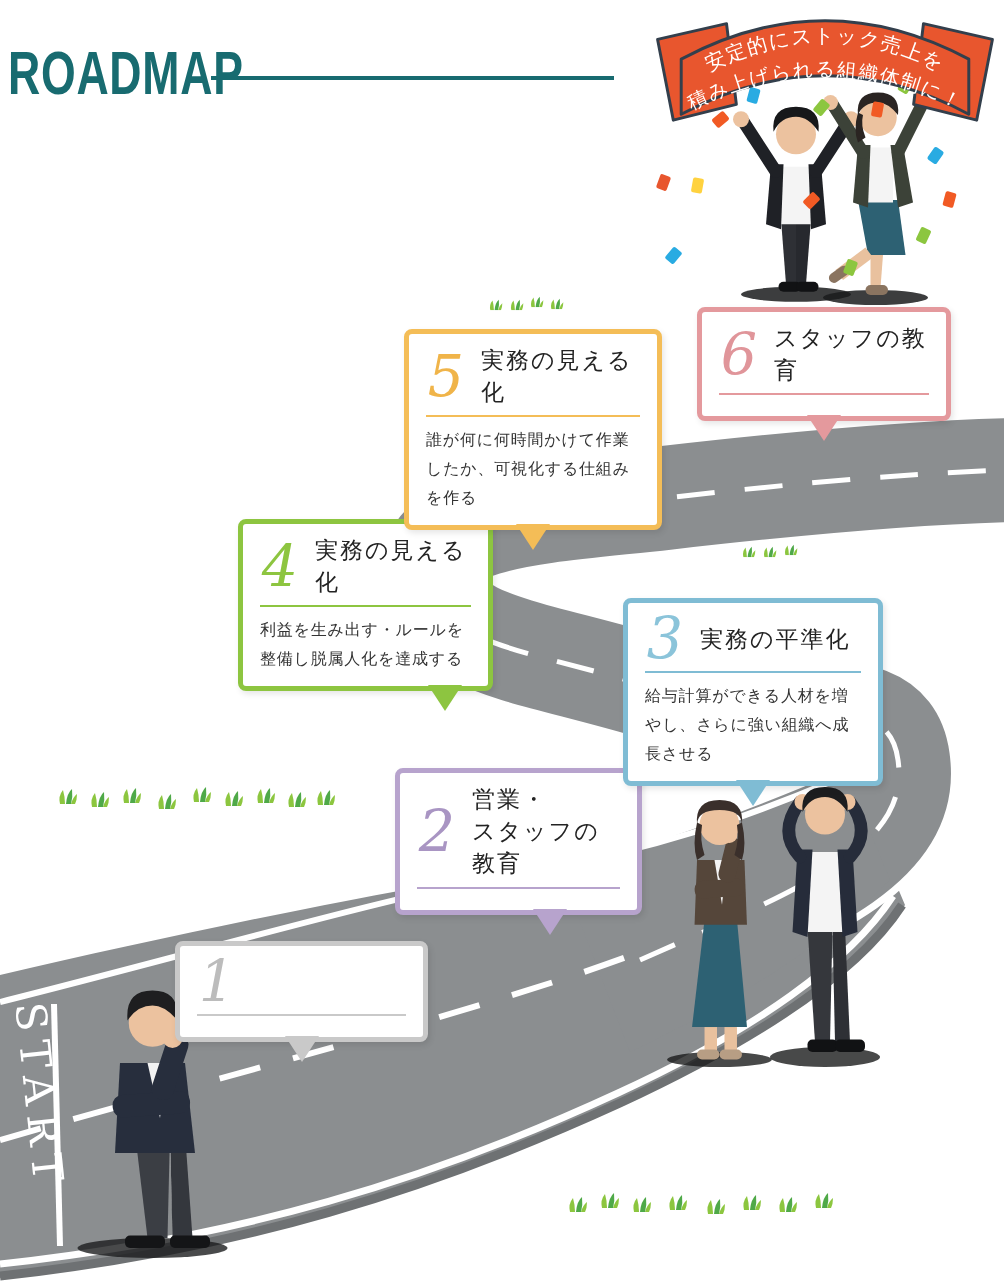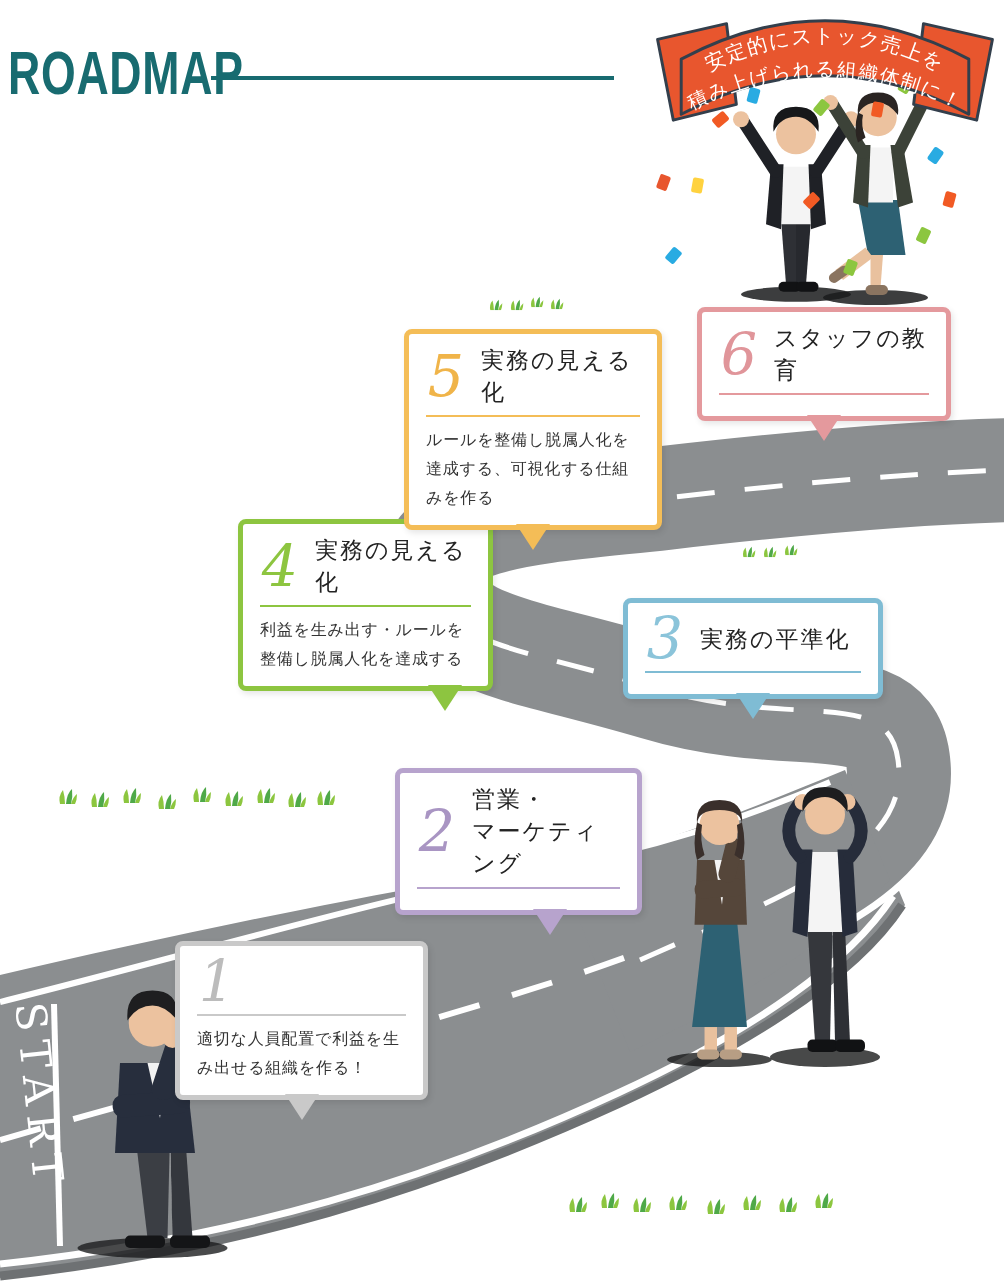--- a/index.html
+++ b/index.html
@@ -313,60 +313,60 @@
       <path d="M24,10 Q23,1 32,1 Q41,1 40,10 Q36,5 32,5 Q26,5 24,10 Z" fill="#2a2422"></path>
       <path d="M24,9 Q22,16 24,21 L27,19 Q25,14 26,10 Z" fill="#2a2422"></path>
     </svg>
   </div>
 
   <div class="milestone m1" style="--accent: #c9c9c9; --num: #bcbcbc;">
     <div class="ms-head">
       <div class="ms-num">1</div>
     </div>
     <div class="ms-divider"></div>
-    <div class="ms-body">適切な人員配置で利益を生み出せる組織を作る！</div>
     <div class="ms-tail"></div>
   </div>
 
   <div class="milestone m2" style="--accent: #b7a3cd; --num: #a995c3;">
     <div class="ms-head">
       <div class="ms-num">2</div>
       <div class="ms-title">営業・
-マーケティング</div>
+スタッフの教育</div>
     </div>
     <div class="ms-divider"></div>
     <div class="ms-tail"></div>
   </div>
 
   <div class="milestone m3" style="--accent: #7fbcd4; --num: #8bc4da;">
     <div class="ms-head">
       <div class="ms-num">3</div>
       <div class="ms-title">実務の平準化</div>
     </div>
     <div class="ms-divider"></div>
+    <div class="ms-body">給与計算ができる人材を増やし、さらに強い組織へ成長させる</div>
     <div class="ms-tail"></div>
   </div>
 
   <div class="milestone m4" style="--accent: #8dc540; --num: #8dc540;">
     <div class="ms-head">
       <div class="ms-num">4</div>
       <div class="ms-title">実務の見える化</div>
     </div>
     <div class="ms-divider"></div>
     <div class="ms-body">利益を生み出す・ルールを整備し脱属人化を達成する</div>
     <div class="ms-tail"></div>
   </div>
 
   <div class="milestone m5" style="--accent: #f4bd57; --num: #f0b449;">
     <div class="ms-head">
       <div class="ms-num">5</div>
       <div class="ms-title">実務の見える化</div>
     </div>
     <div class="ms-divider"></div>
-    <div class="ms-body">ルールを整備し脱属人化を達成する、可視化する仕組みを作る</div>
+    <div class="ms-body">誰が何に何時間かけて作業したか、可視化する仕組みを作る</div>
     <div class="ms-tail"></div>
   </div>
 
   <div class="milestone m6" style="--accent: #e4999d; --num: #e0959a;">
     <div class="ms-head">
       <div class="ms-num">6</div>
       <div class="ms-title">スタッフの教育</div>
     </div>
     <div class="ms-divider"></div>
     <div class="ms-tail"></div>

